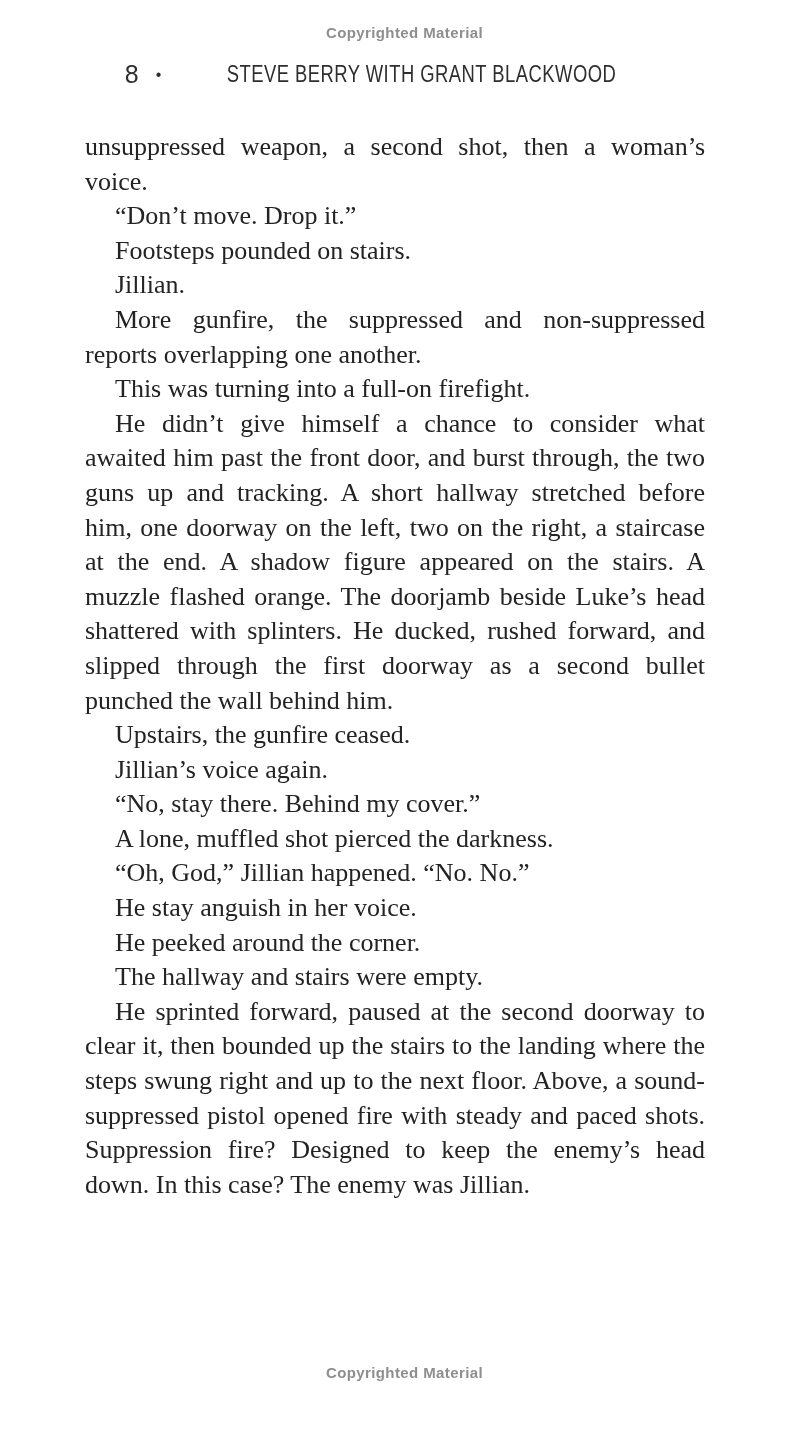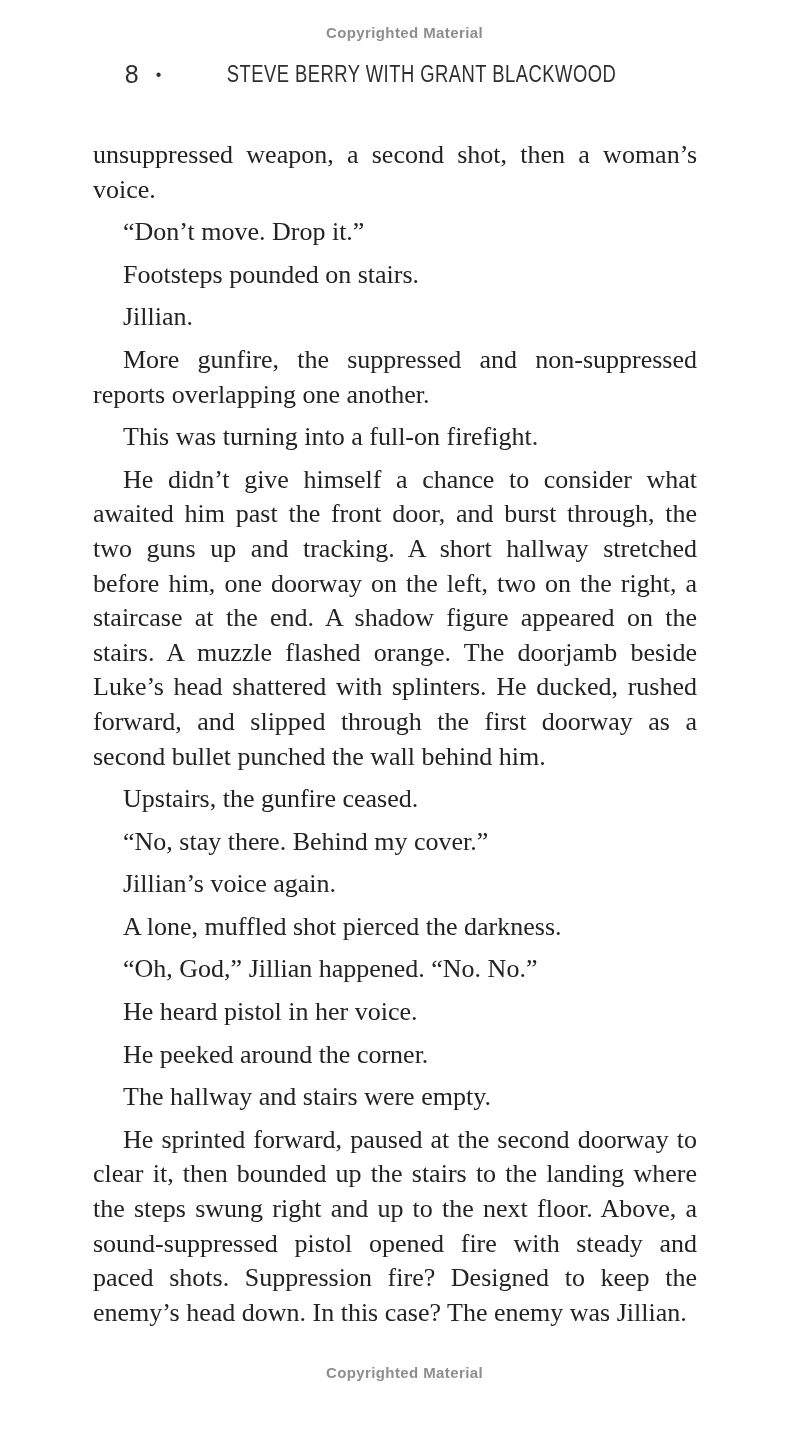--- a/index.html
+++ b/index.html
@@ -68,21 +68,21 @@
     top: 130px;
     left: 85px;
     width: 620px;
     font-family: "Liberation Serif", serif;
     font-size: 26px;
     line-height: 34.6px;
     color: #232323;
     text-align: justify;
   }
   .page-body p {
-    margin: 8px;
+    margin: 0;
     padding: 0;
   }
   .page-body p.indent {
     text-indent: 30px;
   }
 </style>
 </head>
 <body>
 
 <div class="page">
@@ -98,25 +98,25 @@
   <div class="page-body">
 
   <p>unsuppressed weapon, a second shot, then a woman’s voice.</p>
       <p class="indent">“Don’t move. Drop it.”</p>
       <p class="indent">Footsteps pounded on stairs.</p>
       <p class="indent">Jillian.</p>
       <p class="indent">More gunfire, the suppressed and non-suppressed reports overlapping one another.</p>
       <p class="indent">This was turning into a full-on firefight.</p>
       <p class="indent">He didn’t give himself a chance to consider what awaited him past the front door, and burst through, the two guns up and tracking. A short hallway stretched before him, one doorway on the left, two on the right, a staircase at the end. A shadow figure appeared on the stairs. A muzzle flashed orange. The doorjamb beside Luke’s head shattered with splinters. He ducked, rushed forward, and slipped through the first doorway as a second bullet punched the wall behind him.</p>
       <p class="indent">Upstairs, the gunfire ceased.</p>
+      <p class="indent">Jillian’s voice again.</p>
       <p class="indent">“No, stay there. Behind my cover.”</p>
-      <p class="indent">Jillian’s voice again.</p>
       <p class="indent">A lone, muffled shot pierced the darkness.</p>
       <p class="indent">“Oh, God,” Jillian happened. “No. No.”</p>
-      <p class="indent">He heard pistol in her voice.</p>
+      <p class="indent">He stay anguish in her voice.</p>
       <p class="indent">He peeked around the corner.</p>
       <p class="indent">The hallway and stairs were empty.</p>
       <p class="indent">He sprinted forward, paused at the second doorway to clear it, then bounded up the stairs to the landing where the steps swung right and up to the next floor. Above, a sound-suppressed pistol opened fire with steady and paced shots. Suppression fire? Designed to keep the enemy’s head down. In this case? The enemy was Jillian.</p>
     </div>
 
   <div class="copyright-notice bottom">Copyrighted Material</div>
 
 </div>
 
 </body></html>

